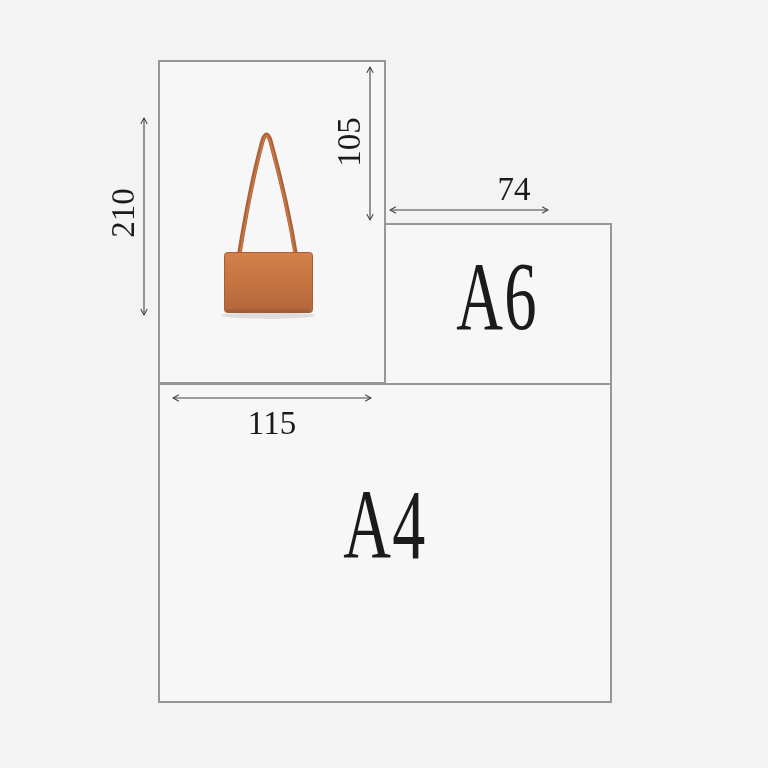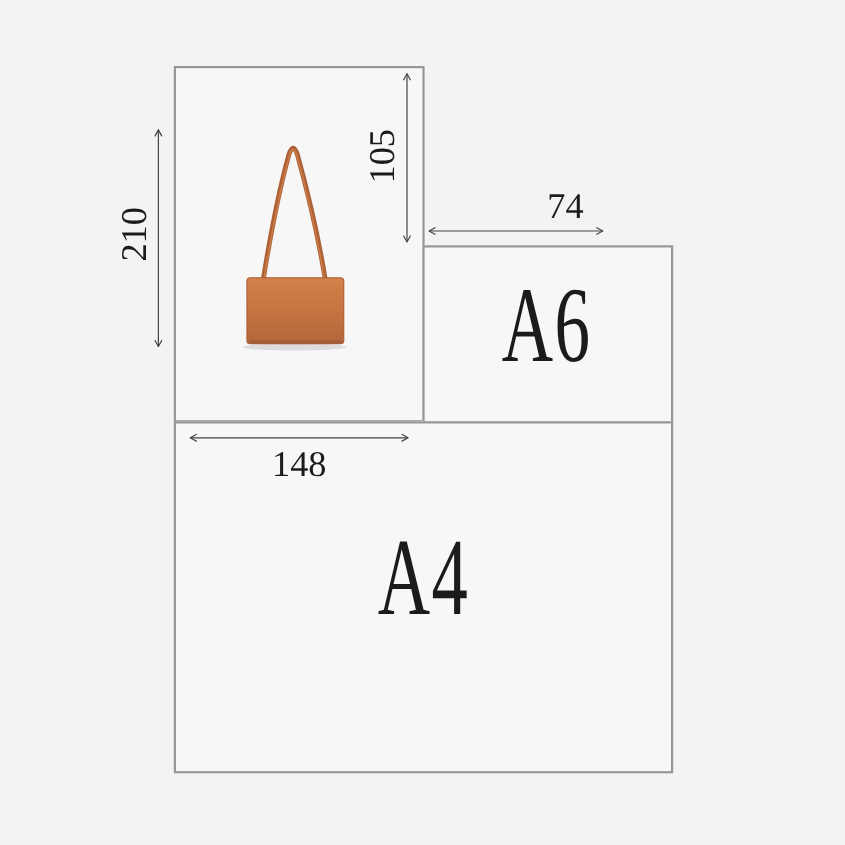--- a/index.html
+++ b/index.html
@@ -64,21 +64,21 @@
   <div class="panel panel-bag"></div>
   <div class="panel panel-a6"></div>
   <div class="panel panel-a4"></div>
 
   <div class="paper-label label-a6">A6</div>
   <div class="paper-label label-a4">A4</div>
 
   <div class="dim-label dim-v dim-210">210</div>
   <div class="dim-label dim-v dim-105">105</div>
   <div class="dim-label dim-h dim-74">74</div>
-  <div class="dim-label dim-h dim-148">148</div>
+  <div class="dim-label dim-h dim-148">115</div>
 
   <svg class="overlay" width="768" height="768" viewBox="0 0 768 768">
     <defs>
       <marker id="ah" markerWidth="9" markerHeight="9" refX="6.5" refY="4" orient="auto-start-reverse" markerUnits="userSpaceOnUse">
         <path d="M1,1 L6.5,4 L1,7" fill="none" stroke="#454545" stroke-width="1.1" stroke-linecap="round" stroke-linejoin="round"></path>
       </marker>
       <linearGradient id="bagGrad" x1="0" y1="0" x2="0" y2="1">
         <stop offset="0" stop-color="#d3814b"></stop>
         <stop offset="0.5" stop-color="#c67440"></stop>
         <stop offset="1" stop-color="#b2663c"></stop>

